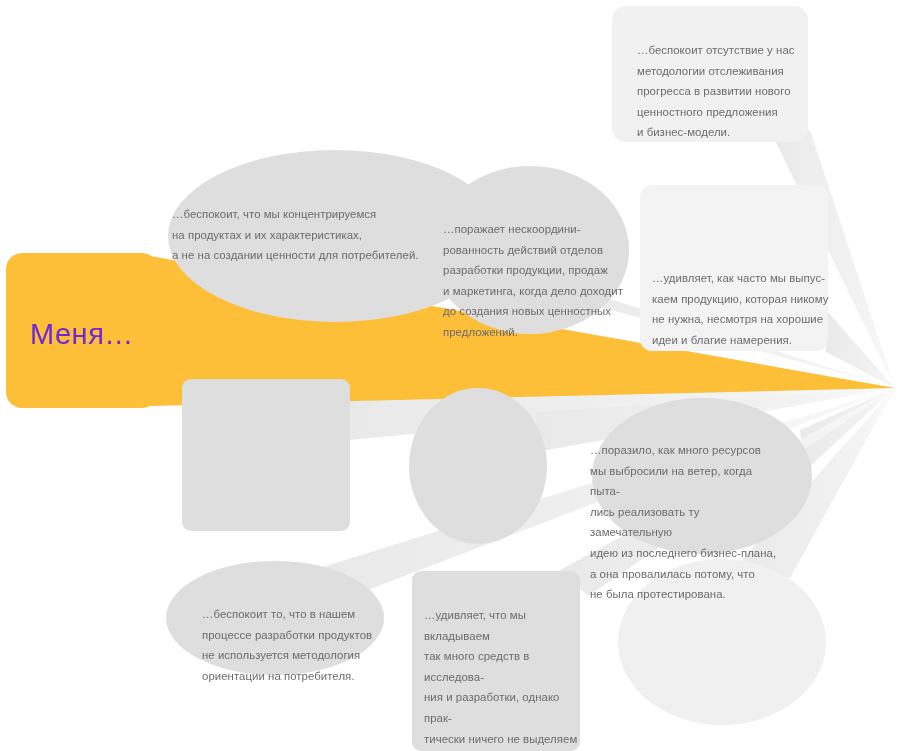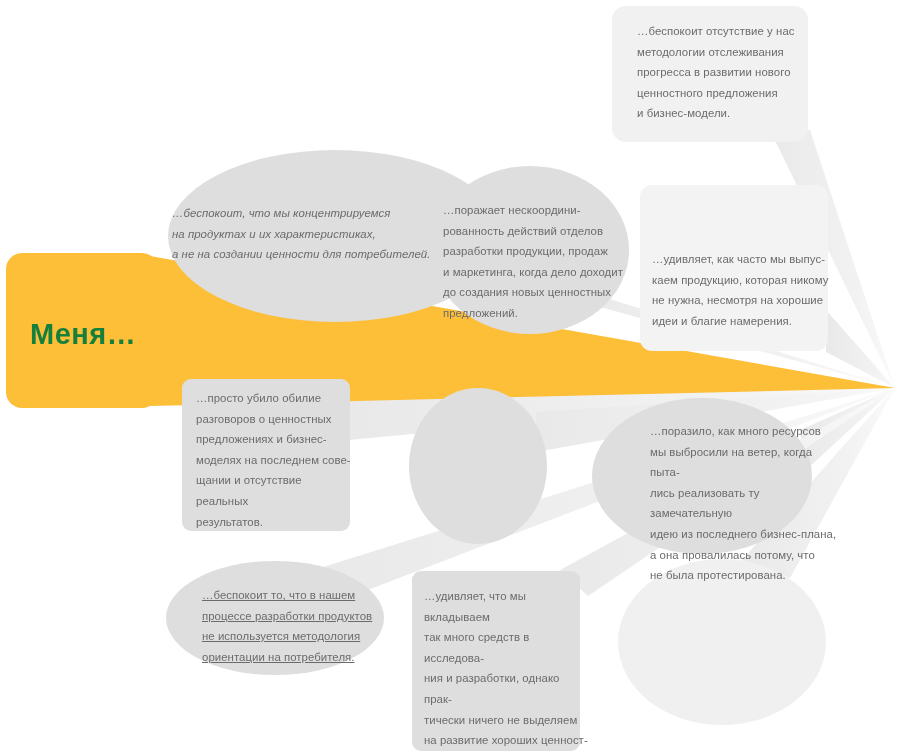--- a/index.html
+++ b/index.html
@@ -29,29 +29,29 @@
     pointer-events: none;
   }
   .bubble-text {
     position: absolute;
     color: #6b6b6e;
     font-size: 11.4px;
     line-height: 20.6px;
     letter-spacing: 0.05px;
     white-space: pre-line;
     pointer-events: none;
+    margin-top: 19px;
   }
   .root-label {
     position: absolute;
-    color: #15803d;
+    color: #6d28d9;
     font-size: 29px;
     line-height: 32px;
     letter-spacing: 0.5px;
     white-space: nowrap;
-    font-weight: bold;
   }
 </style>
 </head>
 <body>
 
 <div id="canvas">
 
   <svg class="bubble-svg" viewBox="0 0 900 751">
     <defs>
       <linearGradient id="tailFade" x1="0" y1="0" x2="1" y2="0">
@@ -110,52 +110,46 @@
   </svg>
 
   <div class="root-label" style="left:30px; top:318px;">Меня…</div>
 
   <div class="bubble-text" style="left:637px; top:21px; width:180px;">…беспокоит отсутствие у нас
 методологии отслеживания
 прогресса в развитии нового
 ценностного предложения
 и бизнес-модели.</div>
 
-  <div class="bubble-text" style="left:172px; top:203px; width:330px;font-style:italic;">…беспокоит, что мы концентрируемся
+  <div class="bubble-text" style="left:172px; top:185px; width:330px;">…беспокоит, что мы концентрируемся
 на продуктах и их характеристиках,
 а не на создании ценности для потребителей.</div>
 
   <div class="bubble-text" style="left:652px; top:249px; width:180px;">…удивляет, как часто мы выпус-
 каем продукцию, которая никому
 не нужна, несмотря на хорошие
 идеи и благие намерения.</div>
 
   <div class="bubble-text" style="left:443px; top:200px; width:185px;">…поражает нескоордини-
 рованность действий отделов
 разработки продукции, продаж
 и маркетинга, когда дело доходит
 до создания новых ценностных
 предложений.</div>
 
-  <div class="bubble-text" style="left:196px; top:388px; width:160px;">…просто убило обилие
-разговоров о ценностных
-предложениях и бизнес-
-моделях на последнем сове-
-щании и отсутствие реальных
-результатов.</div>
 
 
-  <div class="bubble-text" style="left:650px; top:421px; width:190px;">…поразило, как много ресурсов
+  <div class="bubble-text" style="left:590px; top:421px; width:190px;">…поразило, как много ресурсов
 мы выбросили на ветер, когда пыта-
 лись реализовать ту замечательную
 идею из последнего бизнес-плана,
 а она провалилась потому, что
 не была протестирована.</div>
 
-  <div class="bubble-text" style="left:202px; top:585px; width:200px;text-decoration:underline;">…беспокоит то, что в нашем
+  <div class="bubble-text" style="left:202px; top:585px; width:200px;">…беспокоит то, что в нашем
 процессе разработки продуктов
 не используется методология
 ориентации на потребителя.</div>
 
   <div class="bubble-text" style="left:424px; top:586px; width:165px;">…удивляет, что мы вкладываем
 так много средств в исследова-
 ния и разработки, однако прак-
 тически ничего не выделяем
 на развитие хороших ценност-
 ных предложений и бизнес-

